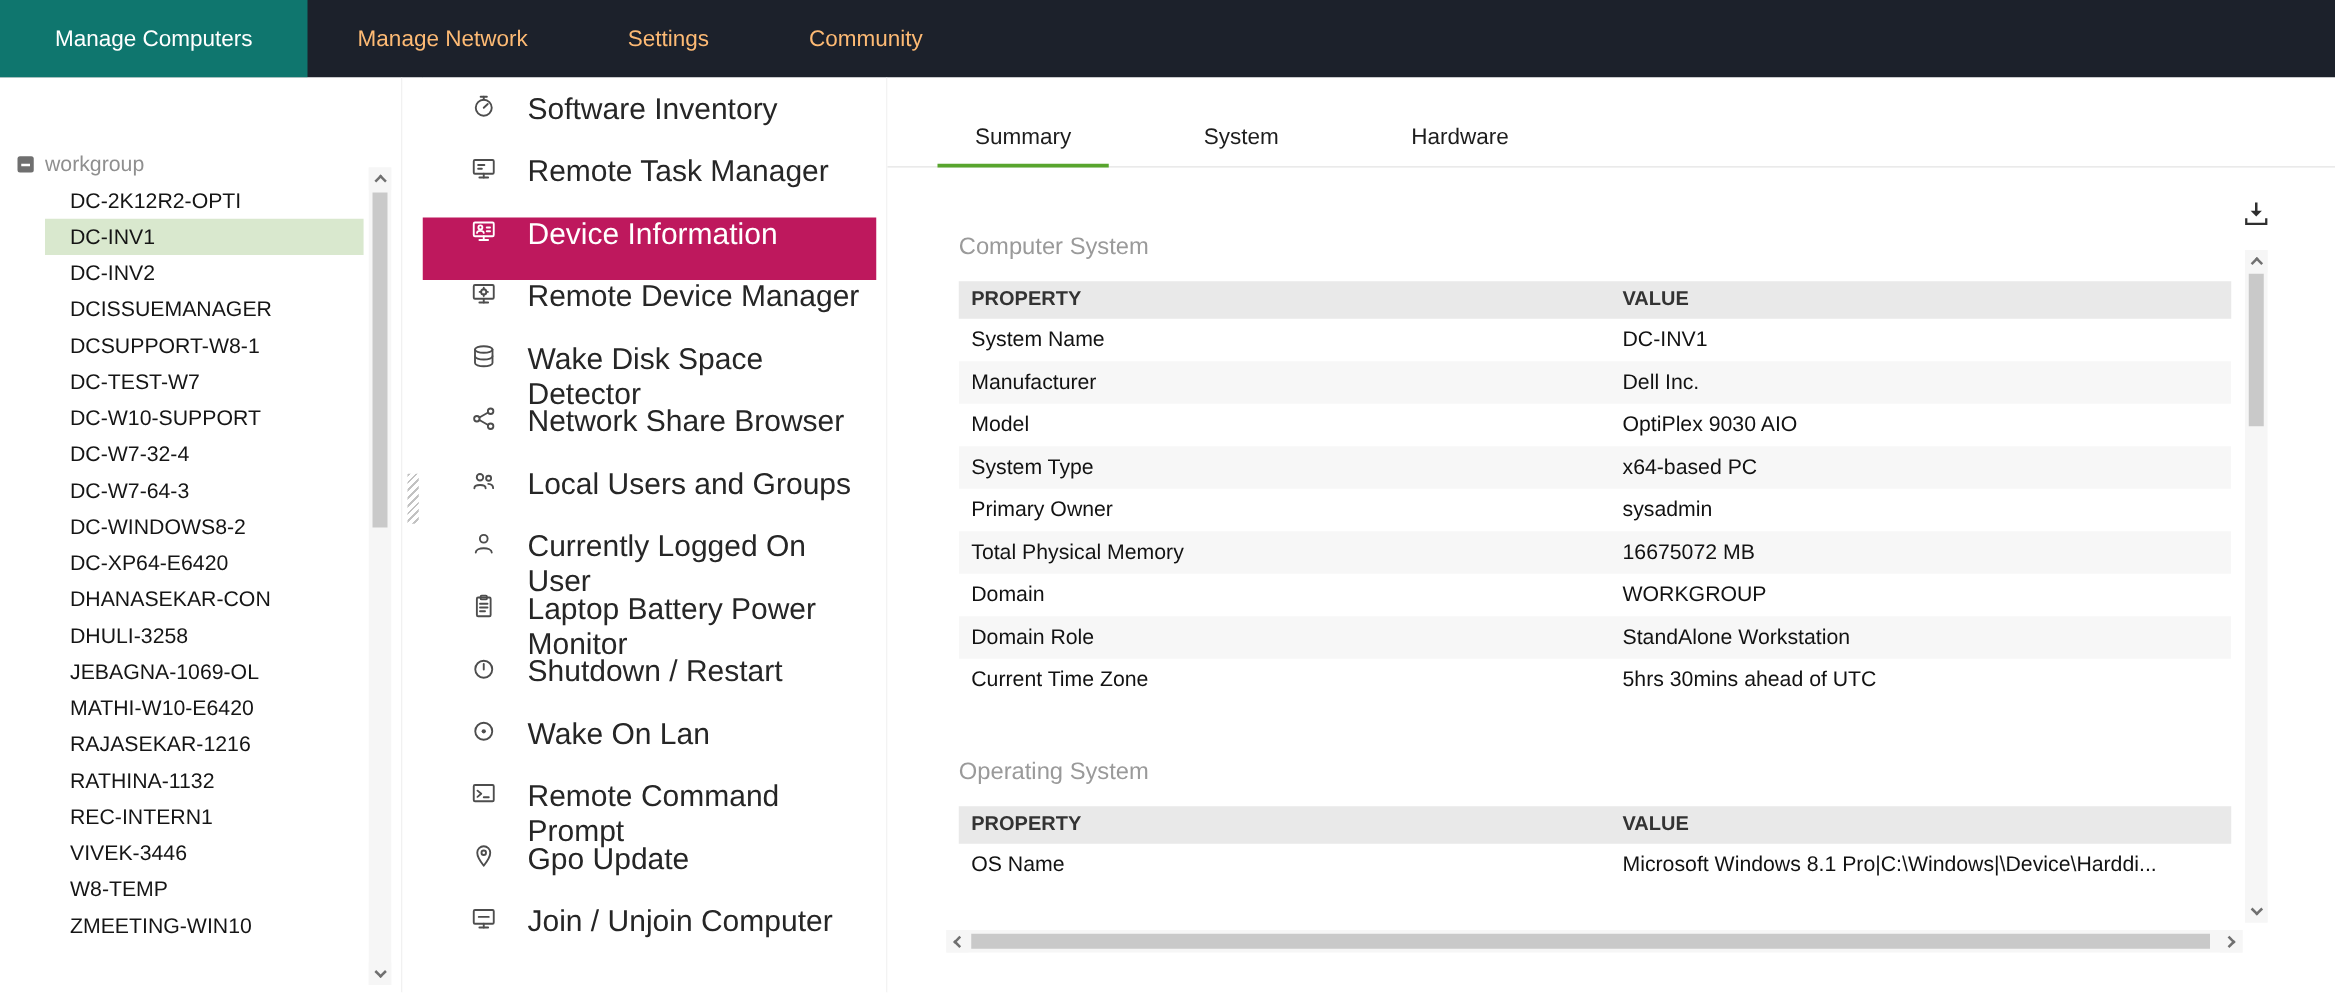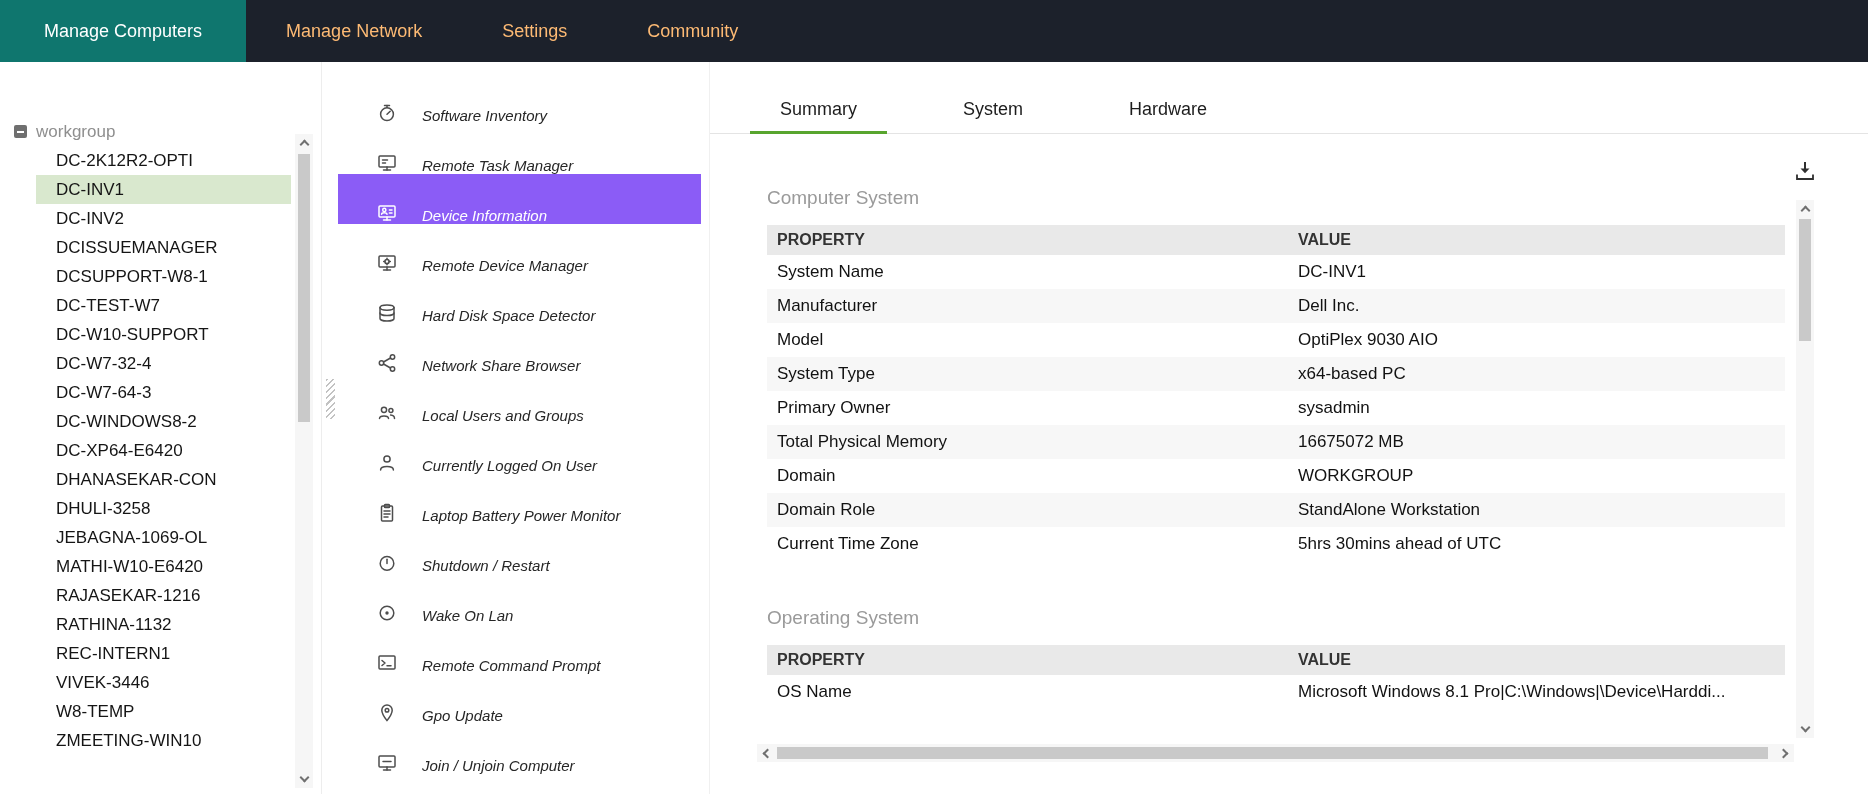--- a/index.html
+++ b/index.html
@@ -28,22 +28,22 @@
   .tree-item { height:29px; line-height:29px; margin-left:36px; padding-left:20px; color:#151515; cursor:pointer; white-space:nowrap; }
   .tree-item.selected { background:#d9e8ce; }
 
   
   .splitter { flex:0 0 16px; position:relative; background:#fff; }
   .grip { position:absolute; top:317px; left:4px; width:9px; height:40px;
           background:repeating-linear-gradient(135deg,#c2c2c2 0 1.6px,#fff 1.6px 4.4px); }
 
   
   .tools-menu { flex:0 0 372px; padding-top:12px; border-right:1px solid #f0f0f0; background:#fff; }
-  .menu-item { height:50px; display:flex; align-items:flex-end; gap:24px; padding-left:38px; margin-right:8px; font-size:15px; color:#262626; cursor:pointer;font-style:italic; }
-  .menu-item.active { background:#8b5cf6; color:#fff; }
+  .menu-item { height:50px; display:flex; align-items:flex-start; gap:24px; padding-left:38px; margin-right:8px; font-size:24px; color:#262626; cursor:pointer; }
+  .menu-item.active { background:#be185d; color:#fff; }
   .mi-icon { width:22px; height:22px; flex:0 0 22px; color:#4d4d4d; display:inline-flex; }
   .menu-item.active .mi-icon { color:#fff; }
   .mi-icon svg { width:100%; height:100%; fill:none; stroke:currentColor; stroke-width:1.5; stroke-linecap:round; stroke-linejoin:round; }
 
   
   .main-panel { flex:1; position:relative; min-width:0; background:#fff; }
   .tabs-row { position:absolute; top:0; left:0; right:0; height:72px; display:flex; align-items:flex-end; padding-left:40px; border-bottom:1px solid #e4e4e4; }
   .tab { height:46px; display:flex; align-items:center; padding:0 30px; margin-right:46px; margin-bottom:-1px; font-size:18px; color:#1d1d1d; border-bottom:3px solid transparent; cursor:pointer; }
   .tab.active { border-bottom-color:#58a52e; }
   .download { position:absolute; top:96px; right:50px; width:26px; height:26px; background:none; border:none; cursor:pointer; padding:0; }
@@ -192,21 +192,21 @@
           <span class="mi-label">Remote Device Manager</span>
         </div>
         <div class="menu-item">
           <span class="mi-icon">
             <svg viewBox="0 0 22 22">
               <ellipse cx="11" cy="5.6" rx="7" ry="2.6"></ellipse>
               <path d="M4 5.6v10.8c0 1.4 3.1 2.6 7 2.6s7-1.2 7-2.6V5.6"></path>
               <path d="M4 11c0 1.4 3.1 2.6 7 2.6s7-1.2 7-2.6"></path>
             </svg>
           </span>
-          <span class="mi-label">Hard Disk Space Detector</span>
+          <span class="mi-label">Wake Disk Space Detector</span>
         </div>
         <div class="menu-item">
           <span class="mi-icon">
             <svg viewBox="0 0 22 22">
               <circle cx="5.5" cy="11" r="2.2"></circle>
               <circle cx="16.5" cy="5" r="2.2"></circle>
               <circle cx="16.5" cy="17" r="2.2"></circle>
               <line x1="7.5" y1="10" x2="14.5" y2="6"></line>
               <line x1="7.5" y1="12" x2="14.5" y2="16"></line>
             </svg>

